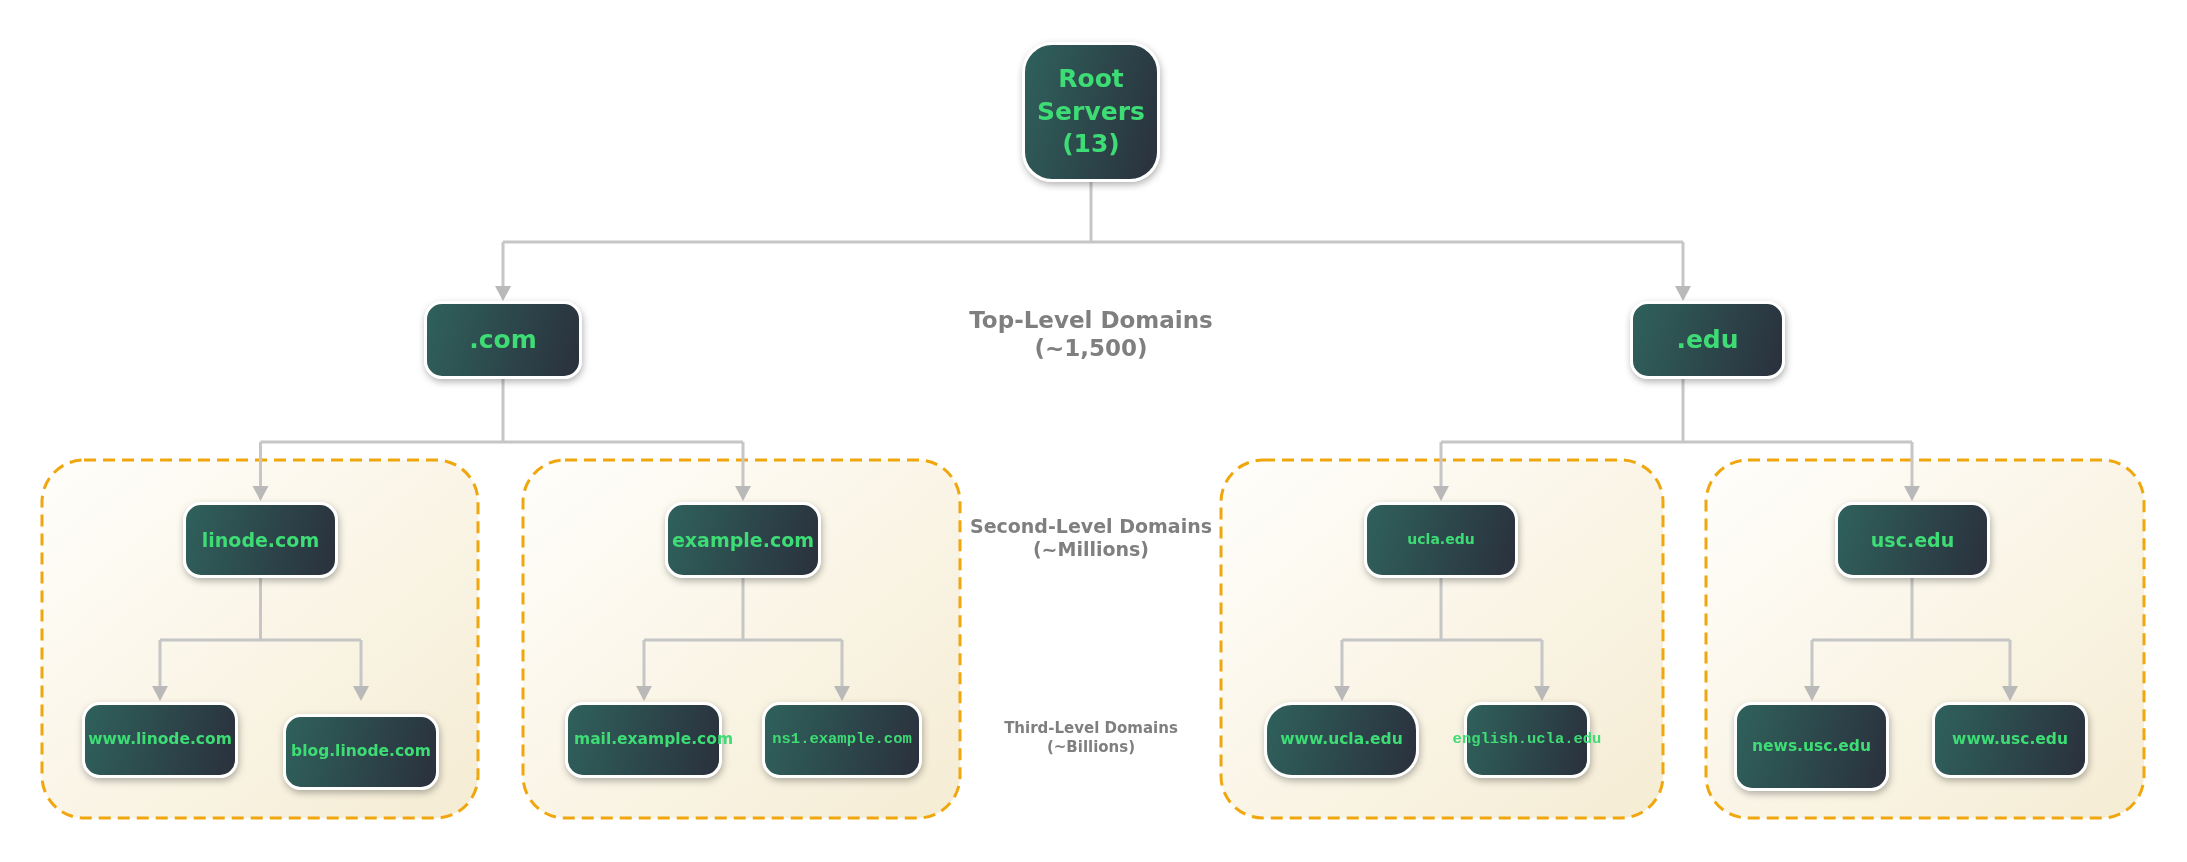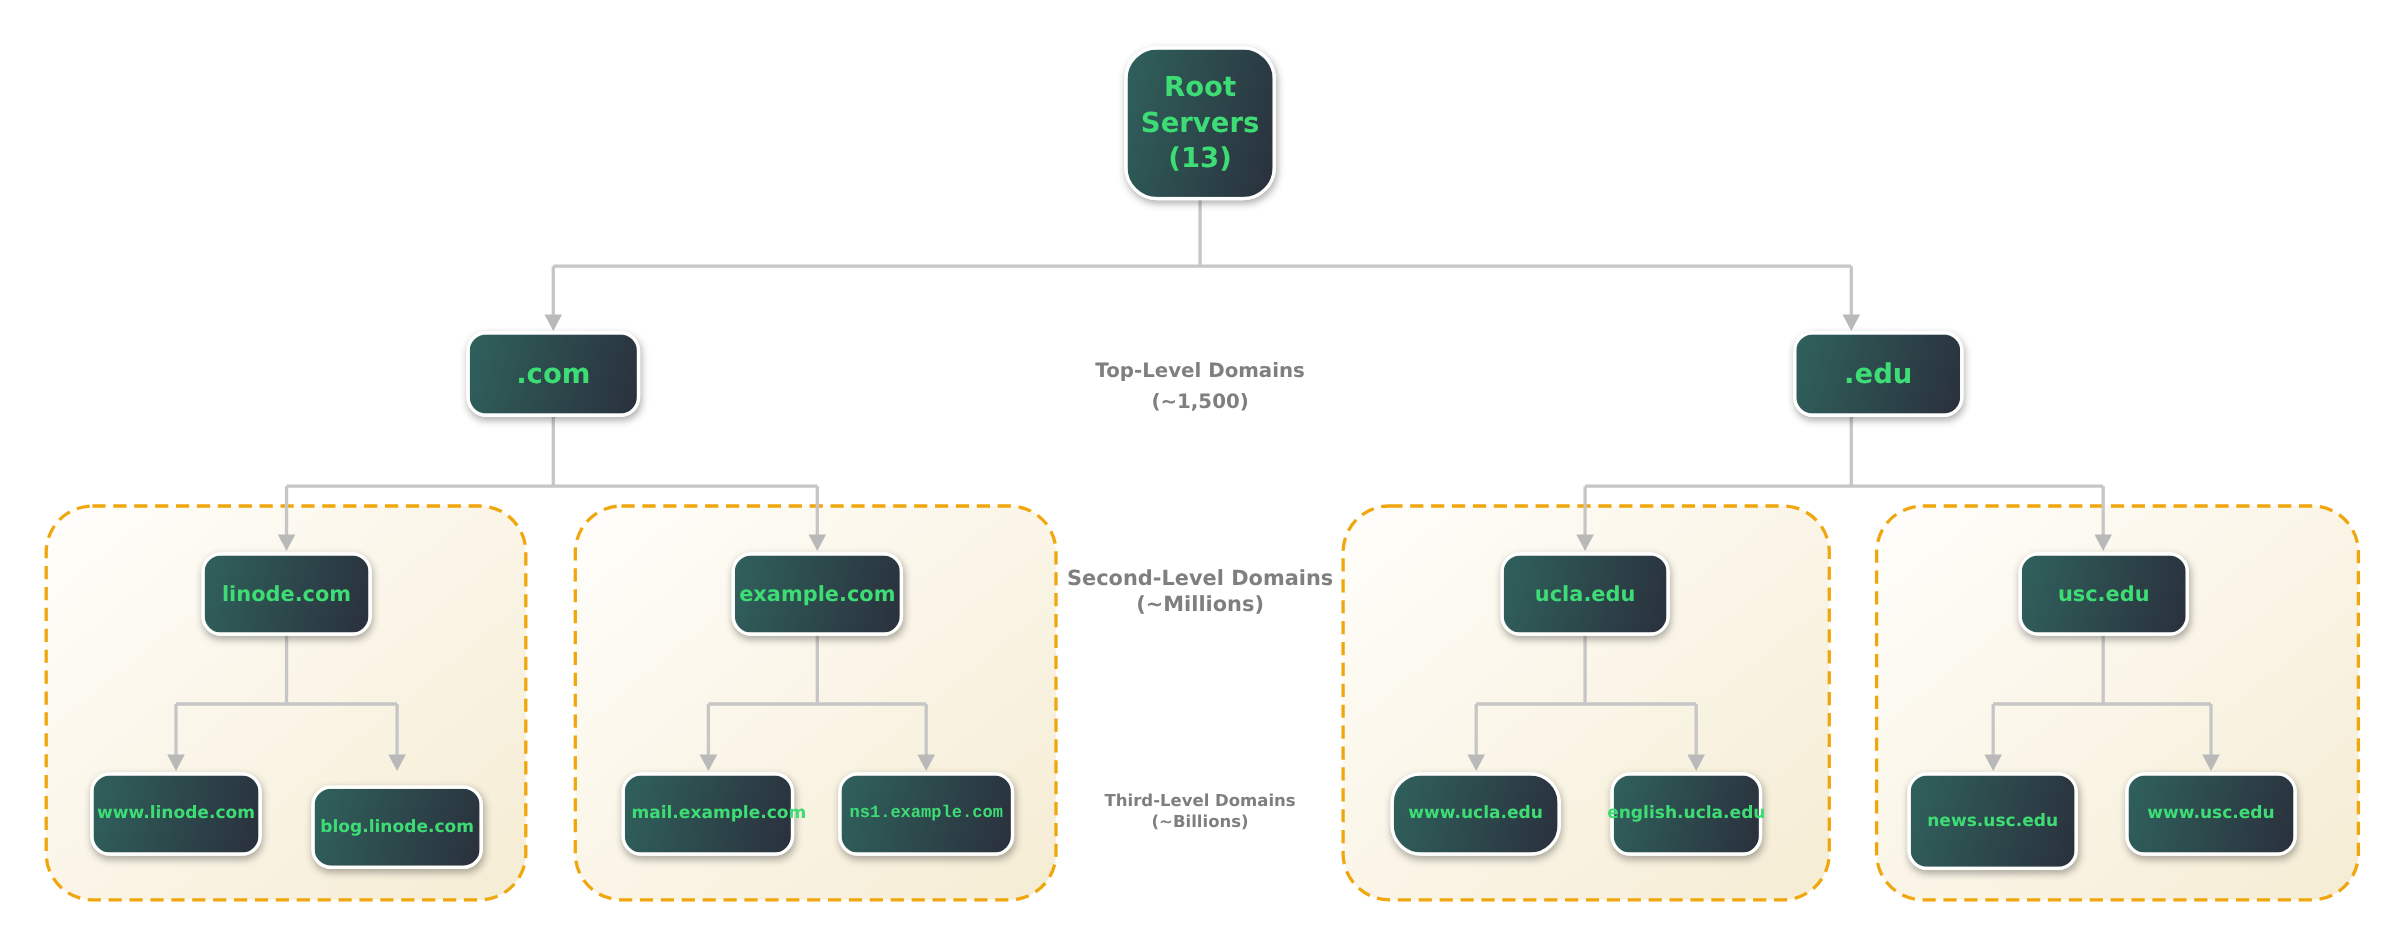--- a/index.html
+++ b/index.html
@@ -100,33 +100,33 @@
 
   <div class="node node-root" style="left:1022px;top:42px;width:138px;height:140px;font-size:25px;">Root
 Servers
 (13)</div>
 
   <div class="node" style="left:424px;top:301px;width:158px;height:78px;font-size:25px;">.com</div>
   <div class="node" style="left:1606px;top:301px;width:155px;height:78px;font-size:25px;margin-left:24px;">.edu</div>
 
   <div class="node" style="left:665px;top:502px;width:156px;height:76px;font-size:19px;">example.com</div>
   <div class="node" style="left:183px;top:502px;width:155px;height:76px;font-size:19px;">linode.com</div>
-  <div class="node" style="left:1364px;top:502px;width:154px;height:76px;font-size:19px;">ucla.edu</div>
+  <div class="node" style="left:1364px;top:502px;width:154px;height:76px;font-size:14px;">ucla.edu</div>
   <div class="node" style="left:1835px;top:502px;width:155px;height:76px;font-size:19px;">usc.edu</div>
 
   <div class="node" style="left:82px;top:702px;width:156px;height:76px;font-size:15.5px;">www.linode.com</div>
   <div class="node" style="left:283px;top:702px;width:156px;height:76px;font-size:15.5px;margin-top:12px;">blog.linode.com</div>
   <div class="node" style="left:565px;top:702px;width:157px;height:76px;font-size:15.5px;padding-left:20px;">mail.example.com</div>
   <div class="node" style="left:762px;top:702px;width:160px;height:76px;font-size:15.5px;font-family:Liberation Mono, monospace;">ns1.example.com</div>
   <div class="node" style="left:1264px;top:702px;width:155px;height:76px;font-size:15.5px;border-radius:28px;">www.ucla.edu</div>
-  <div class="node" style="left:1464px;top:702px;width:138px;height:76px;font-size:15.5px;">english.ucla.edu</div>
+  <div class="node" style="left:1464px;top:702px;width:126px;height:76px;font-size:15.5px;font-family:Liberation Mono, monospace;">english.ucla.edu</div>
   <div class="node" style="left:1734px;top:702px;width:155px;height:89px;font-size:15.5px;">news.usc.edu</div>
   <div class="node" style="left:1932px;top:702px;width:156px;height:76px;font-size:15.5px;">www.usc.edu</div>
 
-  <div class="tier-label" style="left:881px;top:324px;font-size:18px;line-height:28px;">
+  <div class="tier-label" style="left:881px;top:306px;font-size:23px;line-height:28px;">
     <div>Top-Level Domains</div>
     <div>(~1,500)</div>
   </div>
 
   <div class="tier-label" style="left:881px;top:515px;font-size:19px;line-height:23px;">
     <div>Second-Level Domains</div>
     <div>(~Millions)</div>
   </div>
 
   <div class="tier-label" style="left:881px;top:719px;font-size:15px;line-height:19px;">

